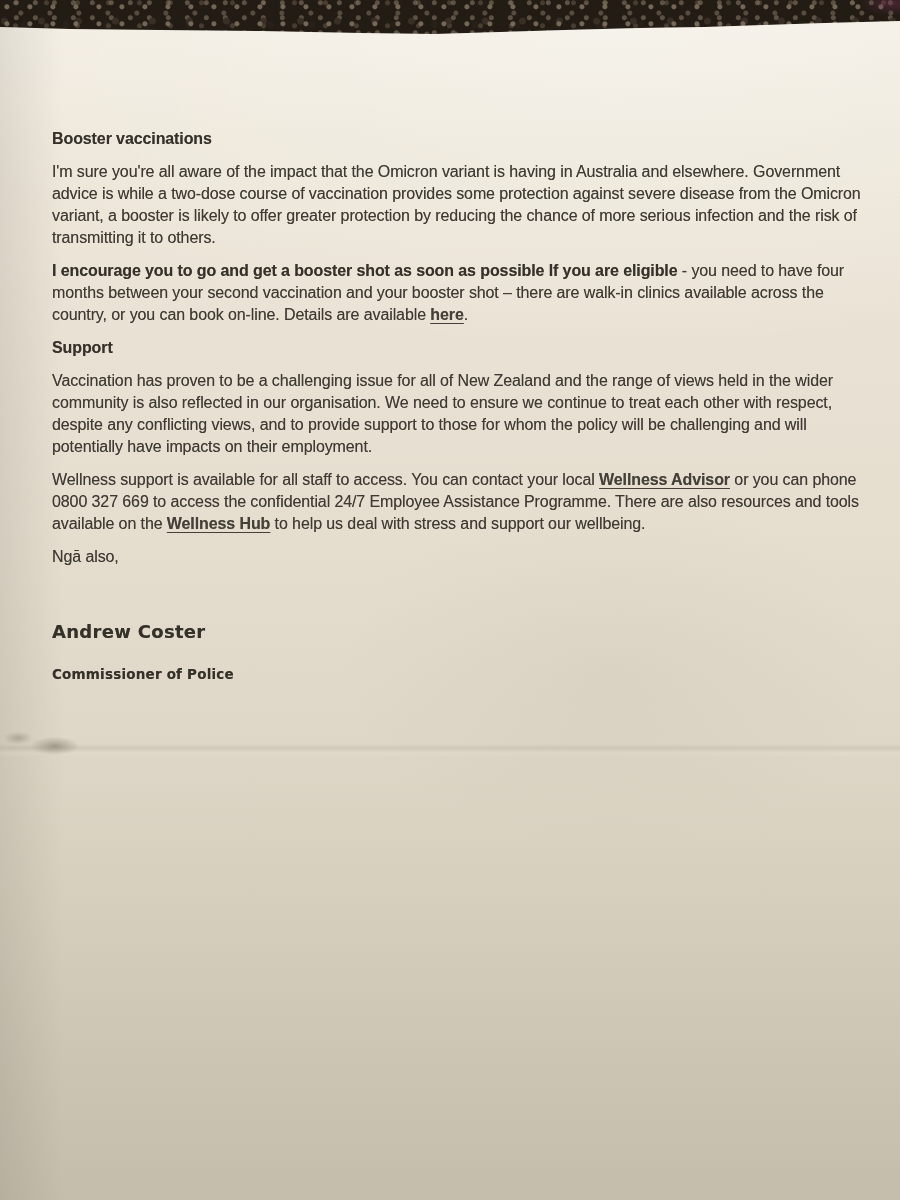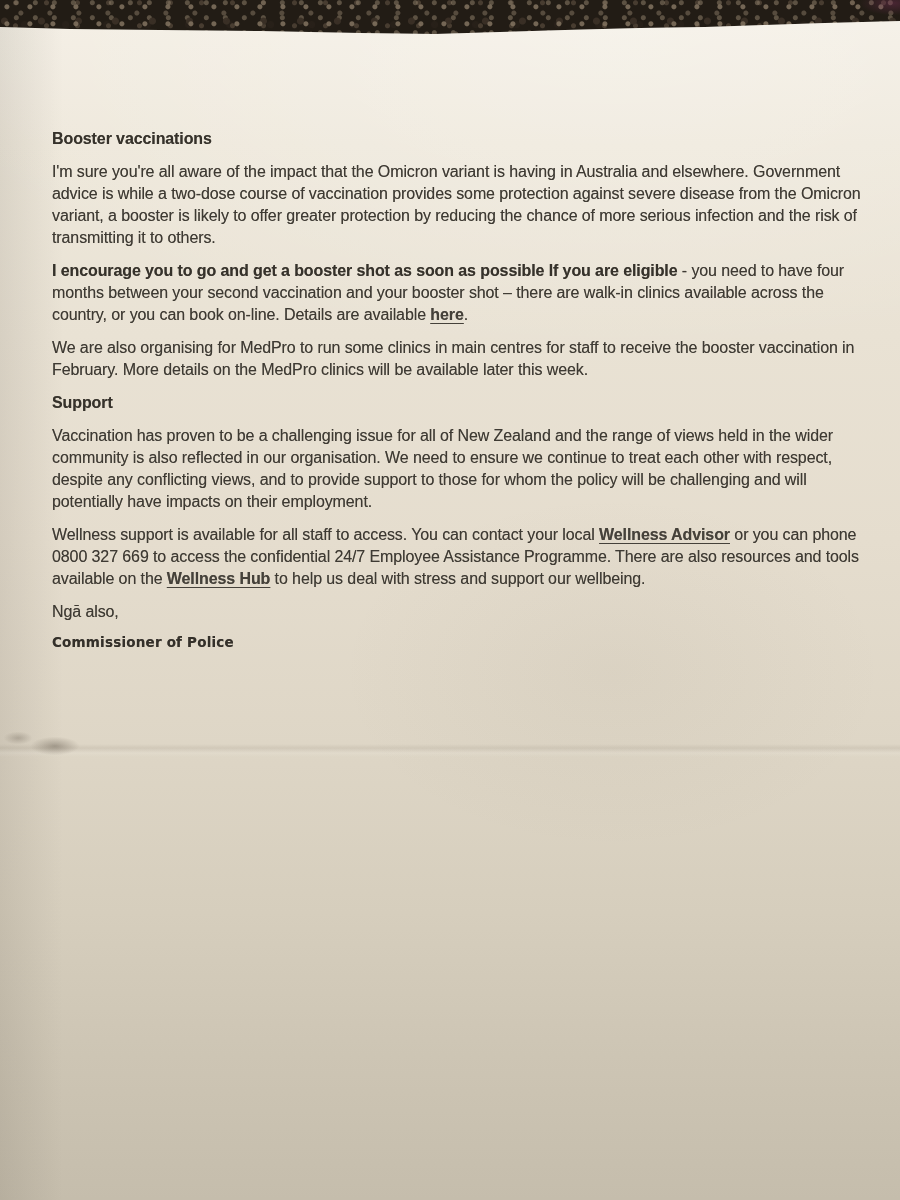--- a/index.html
+++ b/index.html
@@ -119,33 +119,34 @@
     color: #34302a;
   }
 
   .sig-title {
     font-family: "DejaVu Sans", sans-serif;
     font-weight: bold;
     font-size: 13.5px;
     line-height: 17px;
     letter-spacing: 0.2px;
     color: #34302a;
+    margin-top: 23px;
   }
 </style>
 </head>
 <body>
 
 <div class="scene">
   <div class="carpet"></div>
   <div class="paper">
     <div class="letter-content">
         <div class="heading">Booster vaccinations</div>
         <p class="para"><span>I'm sure you're all aware of the impact that the Omicron variant is having in Australia and elsewhere. Government</span><br><span>advice is while a two-dose course of vaccination provides some protection against severe disease from the Omicron</span><br><span>variant, a booster is likely to offer greater protection by reducing the chance of more serious infection and the risk of</span><br><span>transmitting it to others.</span></p>
         <p class="para"><span class="bold">I encourage you to go and get a booster shot as soon as possible If you are eligible</span><span> - you need to have four</span><br><span>months between your second vaccination and your booster shot – there are walk-in clinics available across the</span><br><span>country, or you can book on-line. Details are available </span><span class="link">here</span><span>.</span></p>
-        <p class="para"><span>We are also organising for MedPro to run some clinics in main centres for staff to receive the booster vaccination in</span><br><span>February. More details on the MedPro clinics will be available later this week.</span></p>
         <div class="heading">Support</div>
         <p class="para"><span>Vaccination has proven to be a challenging issue for all of New Zealand and the range of views held in the wider</span><br><span>community is also reflected in our organisation. We need to ensure we continue to treat each other with respect,</span><br><span>despite any conflicting views, and to provide support to those for whom the policy will be challenging and will</span><br><span>potentially have impacts on their employment.</span></p>
         <p class="para"><span>Wellness support is available for all staff to access. You can contact your local </span><span class="link">Wellness Advisor</span><span> or you can phone</span><br><span>0800 327 669 to access the confidential 24/7 Employee Assistance Programme. There are also resources and tools</span><br><span>available on the </span><span class="link">Wellness Hub</span><span> to help us deal with stress and support our wellbeing.</span></p>
         <p class="para"><span>Ngā also,</span></p>
+        <div class="sig-name">Andrew Coster</div>
         <div class="sig-title">Commissioner of Police</div>
       </div>
   </div>
 </div>
 
 </body></html>

